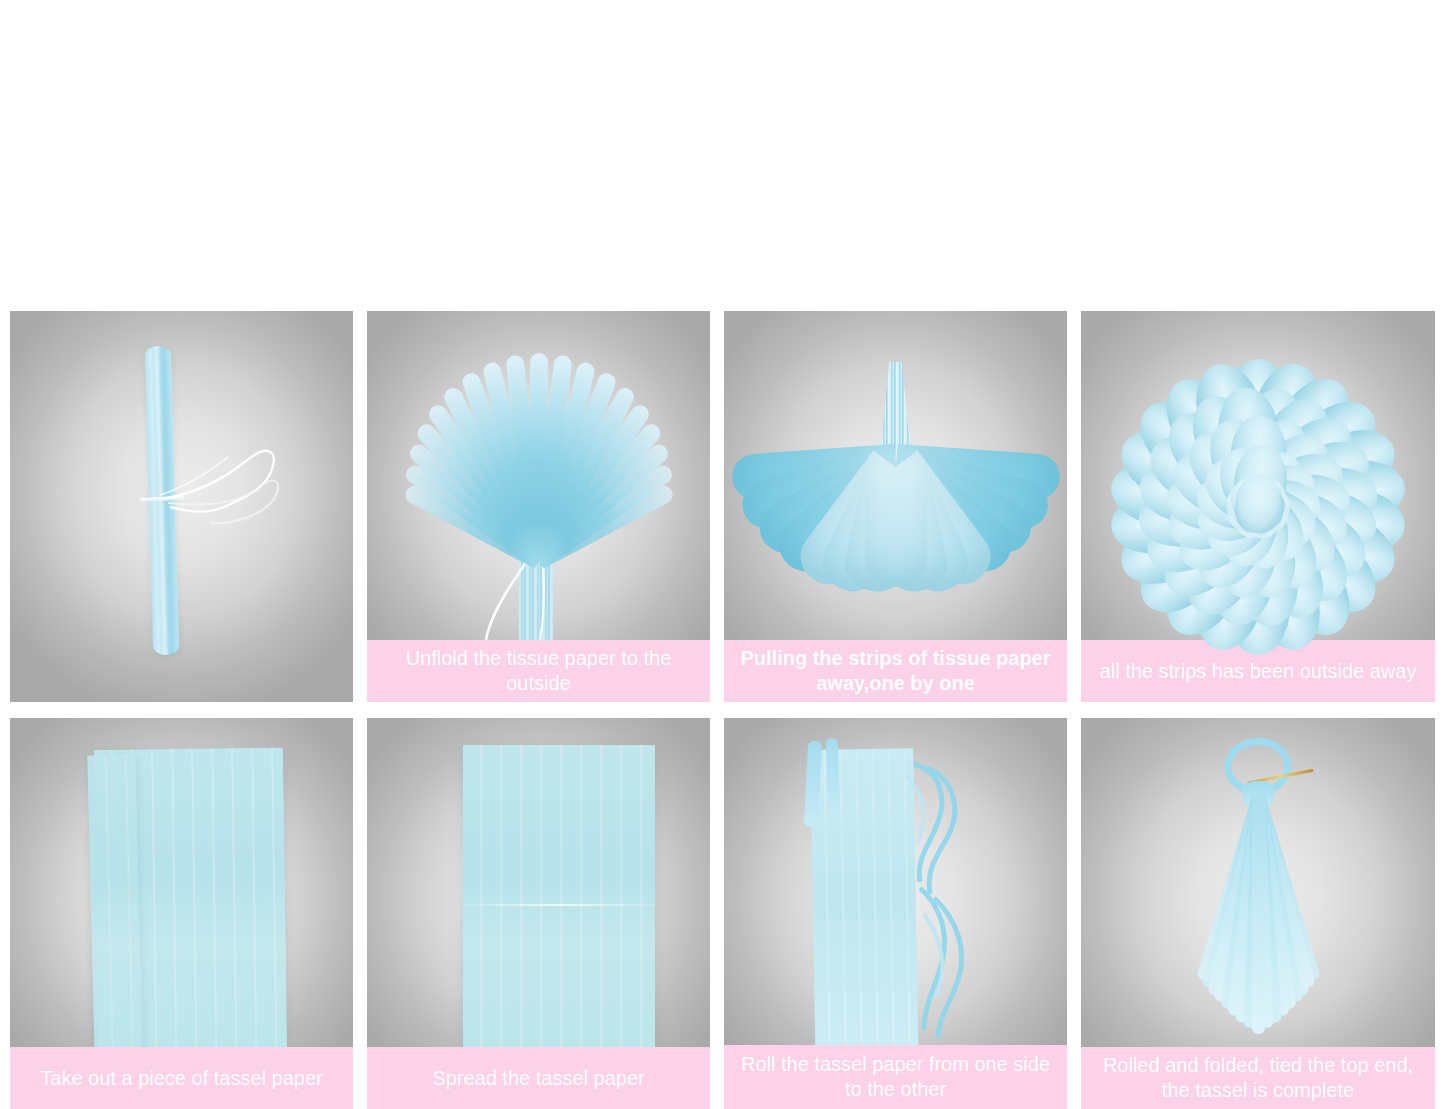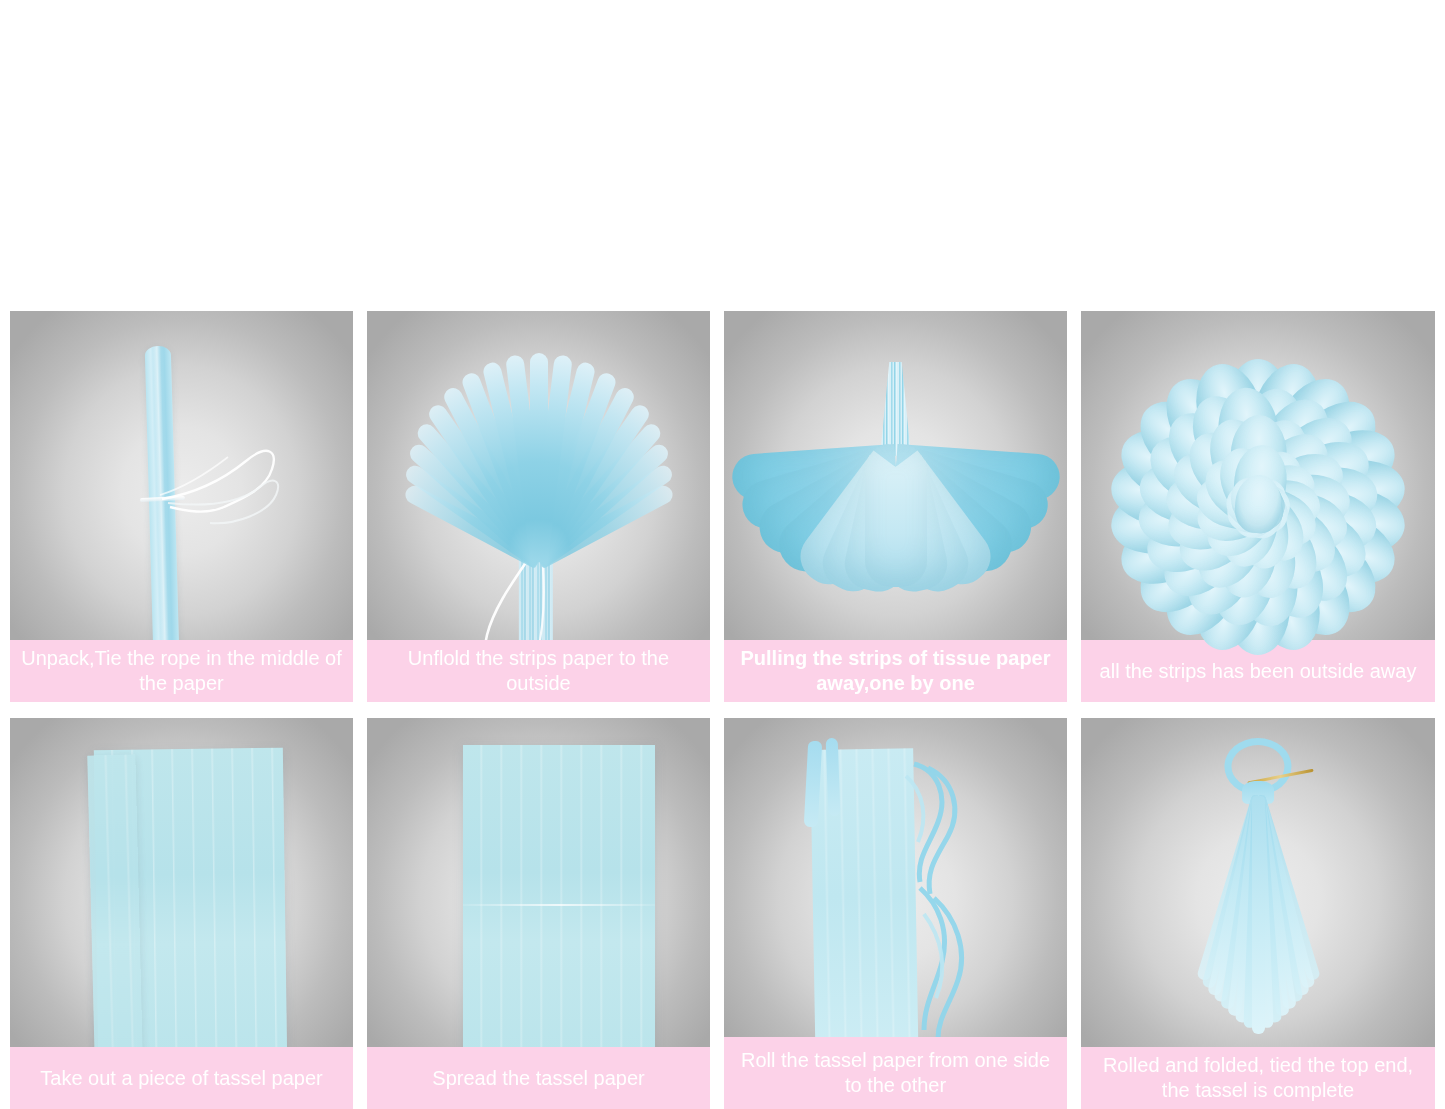--- a/index.html
+++ b/index.html
@@ -174,23 +174,20 @@
       <div class="photo" style="height:391px;">
         <div class="art">
           <div class="strip1"></div>
           <div class="tie1"></div>
           <svg class="art" viewBox="0 0 343 391" preserveAspectRatio="none">
             <path d="M152 188 C 188 182, 214 168, 236 150 C 258 132, 268 140, 262 158 C 256 178, 232 188, 214 196 C 196 204, 176 200, 160 196" fill="none" stroke="#ffffff" stroke-width="2.4" opacity=".95"></path>
             <path d="M158 192 C 196 196, 230 192, 250 176 C 264 164, 272 170, 266 184 C 258 202, 226 214, 200 212" fill="none" stroke="#f2f6f8" stroke-width="2" opacity=".8"></path>
             <path d="M150 184 C 176 176, 200 160, 218 146" fill="none" stroke="#ffffff" stroke-width="1.6" opacity=".7"></path>
           </svg>
         </div>
-      </div>
-      <div class="caption" style="height:62px;">
-        <span>Unpack,Tie the rope in the middle of the paper</span>
       </div>
     </div>
 
     <div class="cell" style="left:367px;top:5px;width:343px;height:391px;">
       <div class="photo" style="height:391px;">
         <div class="art">
           <div class="fan" id="fan2">
               <div class="fanblade" style="height: 150px; transform: rotate(-62deg); opacity: 0.8; z-index: 10;"></div>
               <div class="fanblade" style="height: 160.072px; transform: rotate(-55.1111deg); opacity: 0.83; z-index: 12;"></div>
               <div class="fanblade" style="height: 169.837px; transform: rotate(-48.2222deg); opacity: 0.87; z-index: 13;"></div>
@@ -212,21 +209,21 @@
               <div class="fanblade" style="height: 150px; transform: rotate(62deg); opacity: 0.8; z-index: 10;"></div>
             </div>
           <div class="fanstem"></div>
           <svg class="art" viewBox="0 0 343 391" preserveAspectRatio="none">
             <path d="M160 250 C 142 276, 126 300, 120 324 C 114 348, 122 360, 134 356" fill="none" stroke="#ffffff" stroke-width="2.6" opacity=".95"></path>
             <path d="M176 256 C 178 290, 176 320, 170 344 C 164 364, 150 372, 140 366" fill="none" stroke="#fbfdfe" stroke-width="2.2" opacity=".9"></path>
           </svg>
         </div>
       </div>
       <div class="caption" style="height:62px;">
-        <span>Unflold the strips paper to the outside</span>
+        <span>Unflold the tissue paper to the outside</span>
       </div>
     </div>
 
     <div class="cell" style="left:724px;top:5px;width:343px;height:391px;">
       <div class="photo" style="height:391px;">
         <div class="art">
           <div class="umbtop"></div>
           <div class="umb" id="umb3">
               <div class="umbpetal" style="height: 164px; width: 46px; left: -23px; background: linear-gradient(rgb(180, 226, 240) 0%, rgb(142, 211, 232) 50%, rgb(115, 201, 225) 100%); transform: rotate(-86deg); z-index: 10; box-shadow: rgba(90, 160, 185, 0.18) 0px -14px 22px inset;"></div>
               <div class="umbpetal" style="height: 157.714px; width: 48.2857px; left: -24.1429px; background: linear-gradient(rgb(180, 226, 240) 0%, rgb(142, 211, 232) 50%, rgb(115, 201, 225) 100%); transform: rotate(-73.7143deg); z-index: 13; box-shadow: rgba(90, 160, 185, 0.18) 0px -14px 22px inset;"></div>
@@ -382,21 +379,21 @@
               <path d="M196 170 C 214 186, 226 212, 218 244 C 212 268, 200 286, 200 312"></path>
               <path d="M210 180 C 232 200, 244 232, 234 262 C 226 286, 214 300, 214 320"></path>
             </g>
             <g fill="none" stroke="#bde7f3" stroke-width="4" opacity=".9">
               <path d="M182 58 C 200 74, 204 100, 194 124"></path>
               <path d="M200 196 C 218 220, 224 250, 212 280"></path>
             </g>
           </svg>
         </div>
       </div>
-      <div class="caption" style="height:72px;">
+      <div class="caption" style="height:64px;">
         <span>Roll the tassel paper from one side to the other</span>
       </div>
     </div>
 
     <div class="cell" style="left:1081px;top:412px;width:354px;height:391px;text-decoration:underline;">
       <div class="photo" style="height:391px;">
         <div class="art">
           <div class="loop"></div>
           <div class="twine"></div>
           <div class="tasselhead"></div>

